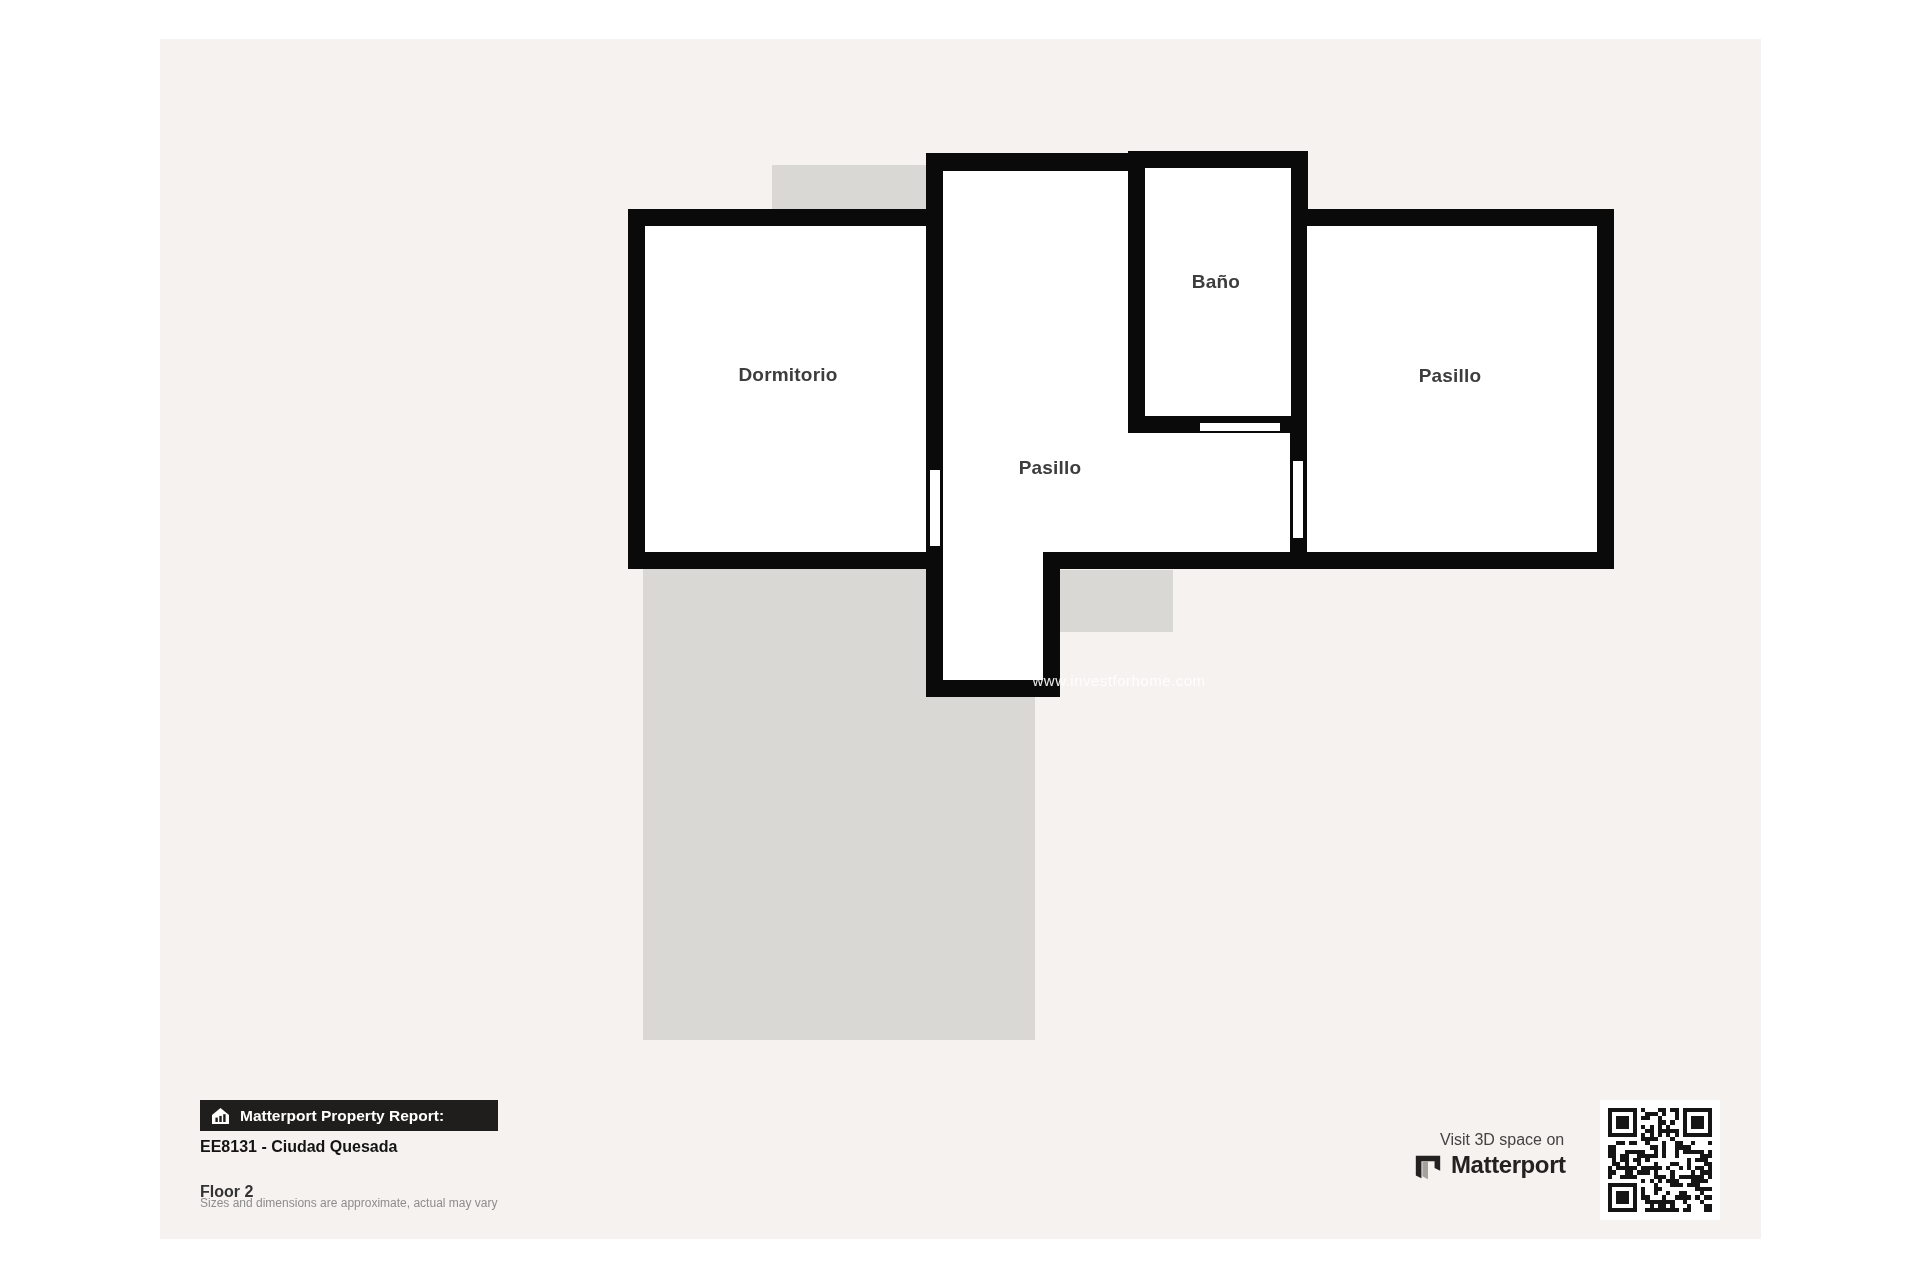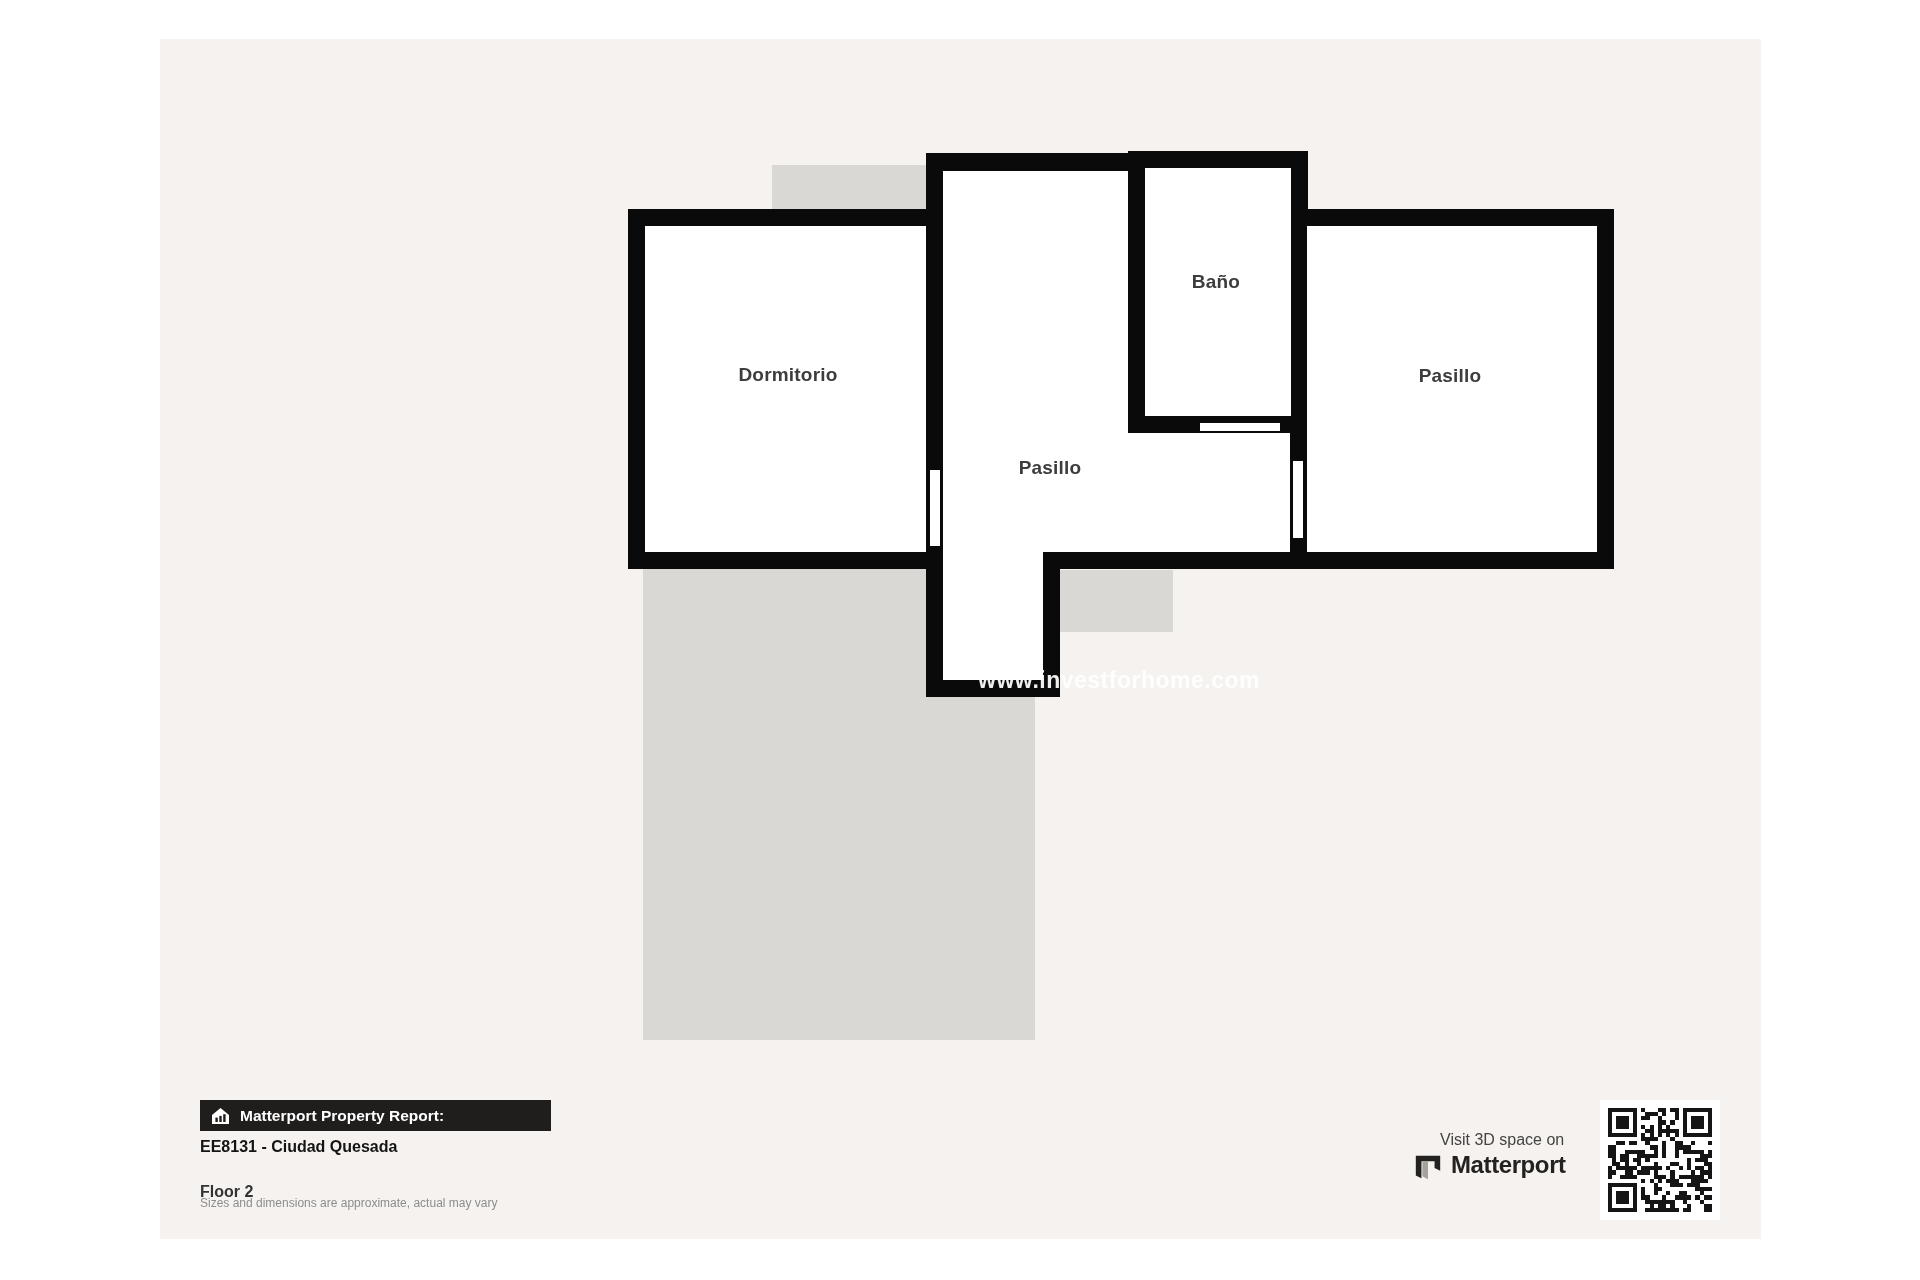--- a/index.html
+++ b/index.html
@@ -58,27 +58,27 @@
     white-space:nowrap;letter-spacing:0.2px;
   }
   .lbl-dorm{left:628px;top:336px;}
   .lbl-pas{left:890px;top:429px;}
   .lbl-bano{left:1056px;top:243px;}
   .lbl-ofi{left:1290px;top:337px;}
 
   
   .watermark{
     z-index:6;left:959px;top:641px;transform:translate(-50%,-50%);
-    font-size:23px;font-weight:bold;color:rgba(255,255,255,0.93);
+    font-size:15px;font-weight:normal;color:rgba(255,255,255,0.93);
     white-space:nowrap;letter-spacing:0.5px;
   }
 
   
   .badge{
-    left:200px;top:1100px;height:31px;width:351px;
+    left:200px;top:1100px;height:31px;width:298px;
     background:#201e1d;display:flex;align-items:center;
     box-sizing:border-box;padding:0 10px;gap:9px;z-index:7;
   }
   .badge-label{color:#ffffff;font-weight:bold;font-size:15.5px;white-space:nowrap;}
   .fp-title{left:200px;top:1138px;font-size:16px;font-weight:bold;color:#141414;z-index:7;}
   .fp-floor{left:200px;top:1171px;font-size:16px;font-weight:bold;color:#333333;z-index:7;margin-top:12px;}
   .fp-disclaimer{left:200px;top:1196px;font-size:12px;color:#8d8d8d;z-index:7;}
 
   
   .visit-prefix{left:1440px;top:1131px;font-size:16px;color:#444341;z-index:7;}

